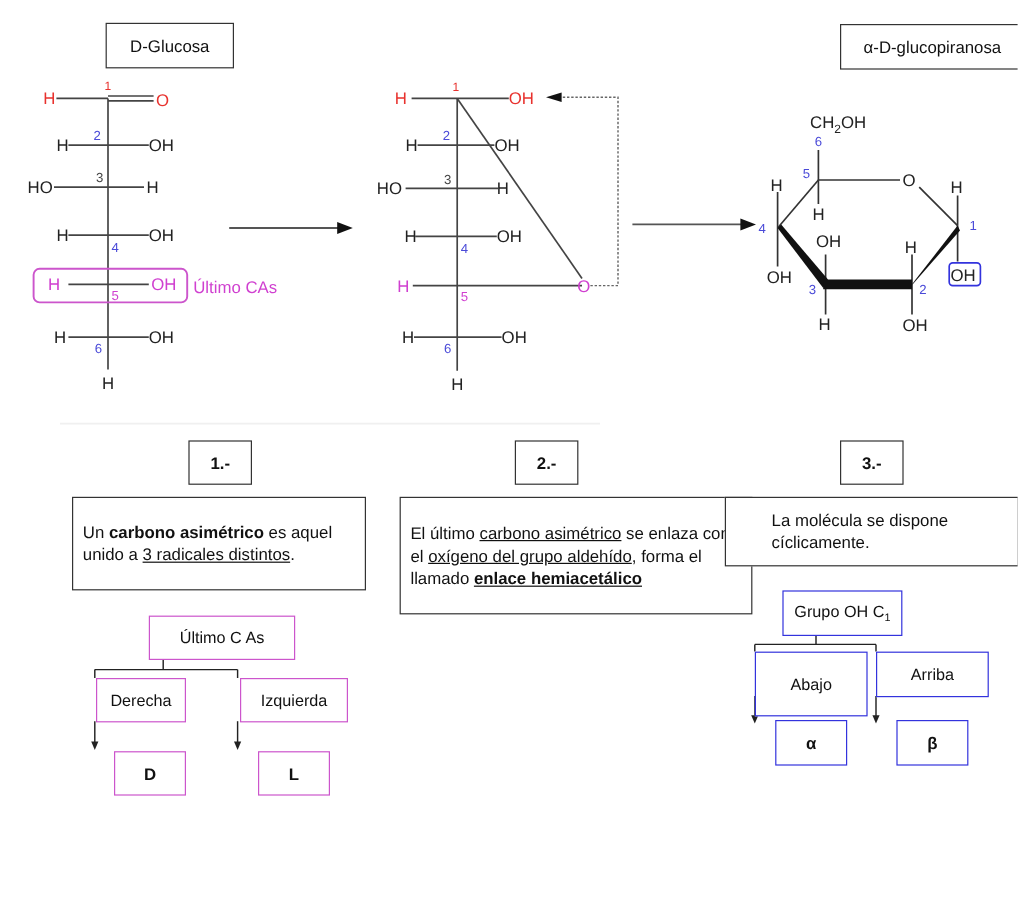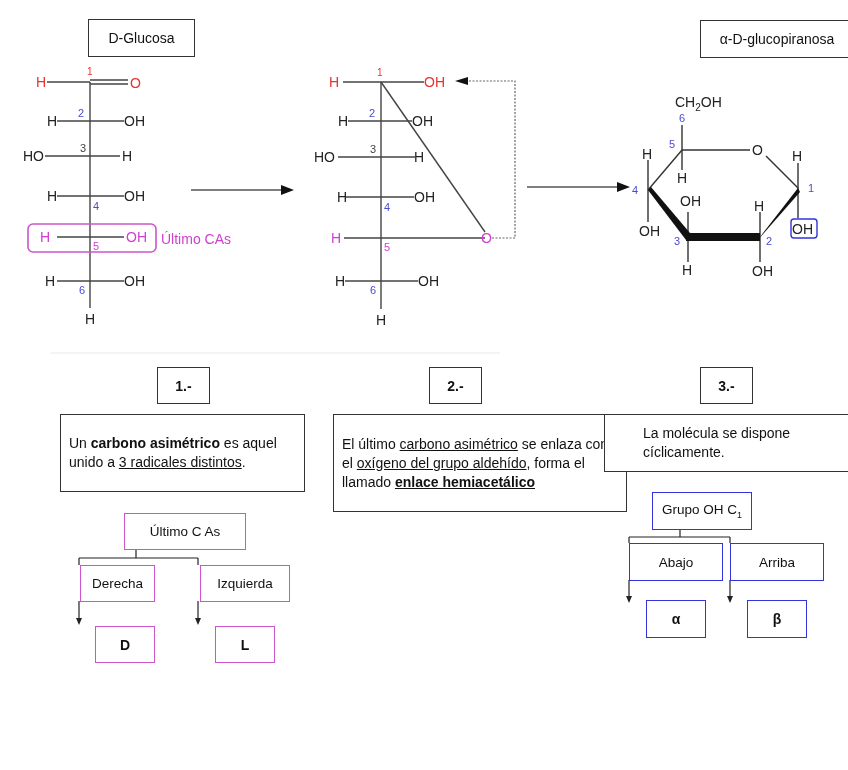--- a/index.html
+++ b/index.html
@@ -208,21 +208,21 @@
 <div class="box leaf pink" style="left:48px;top:626px;width:60px;height:37px;">
     <span>D</span>
   </div>
 <div class="box leaf pink" style="left:168px;top:626px;width:60px;height:37px;">
     <span>L</span>
   </div>
 
 <div class="box node blue" style="left:605px;top:492px;width:100px;height:38px;">
     <span><span>Grupo OH C</span><sub style="font-size:9px;">1</sub></span>
   </div>
-<div class="box node blue" style="left:582px;top:543px;width:94px;height:38px;">
+<div class="box node blue" style="left:582px;top:543px;width:94px;height:54px;">
     <span>Abajo</span>
   </div>
 <div class="box node blue" style="left:683px;top:543px;width:94px;height:38px;">
     <span>Arriba</span>
   </div>
 <div class="box leaf blue" style="left:599px;top:600px;width:60px;height:38px;">
     <span>α</span>
   </div>
 <div class="box leaf blue" style="left:700px;top:600px;width:60px;height:38px;">
     <span>β</span>

